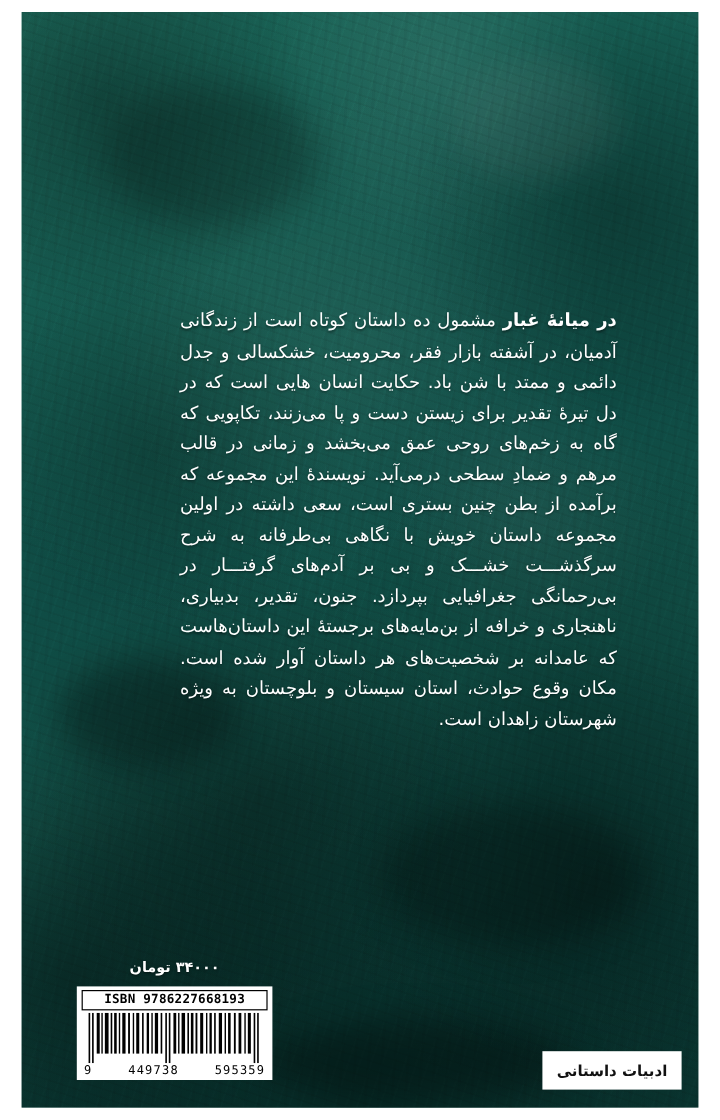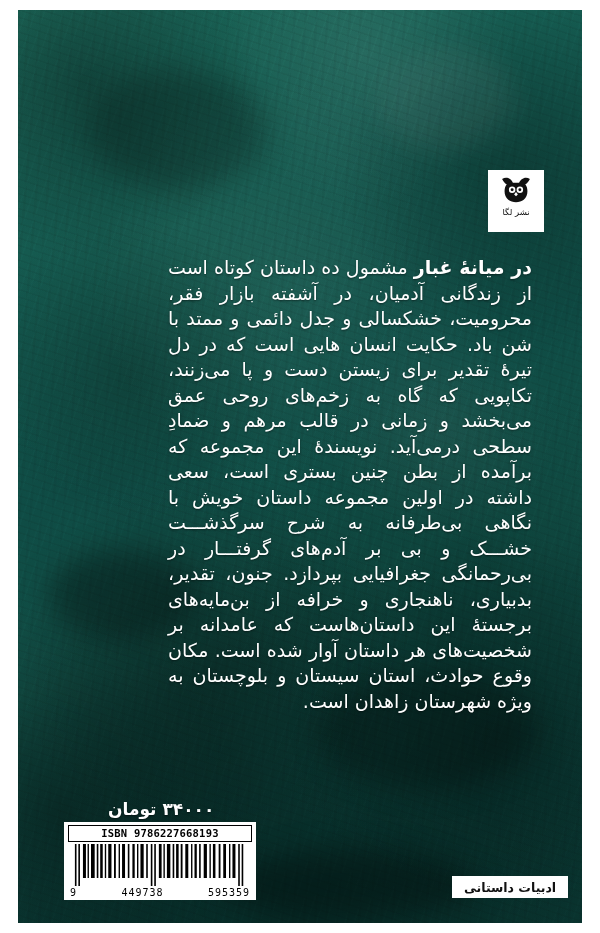--- a/index.html
+++ b/index.html
@@ -97,60 +97,60 @@
     color: #111;
     margin-top: 3px;
     letter-spacing: 0.2px;
     white-space: nowrap;
   }
 
   
   .blurb {
     position: absolute;
     top: 245px;
-    left: 150px;
+    left: 132px;
     width: 364px;
     z-index: 5;
     color: #ffffff;
     direction: rtl;
     text-align: justify;
     text-align-last: right;
-    font-size: 19px;
+    font-size: 15px;
     line-height: 25.5px;
     letter-spacing: 0.1px;
     text-shadow: 0 1px 2px rgba(0,0,0,0.45);
   }
   .blurb p {
     margin: 0;
   }
   .blurb .title-inline {
     font-weight: bold;
   }
 
   
   .price {
     position: absolute;
     left: 90px;
     top: 789px;
     width: 170px;
     text-align: left;
     color: #ffffff;
-    font-size: 17px;
+    font-size: 12px;
     font-weight: bold;
     direction: rtl;
     z-index: 5;
     text-shadow: 0 1px 2px rgba(0,0,0,0.5);
   }
 
   
   .barcode-block {
     position: absolute;
     left: 46px;
     top: 812px;
-    width: 192px;
+    width: 163px;
     background: #ffffff;
     padding: 3px 4px 2px 4px;
     box-sizing: border-box;
     z-index: 6;
   }
   .isbn-text {
     font-family: "DejaVu Sans Mono", "Liberation Mono", monospace;
     font-size: 10.5px;
     font-weight: bold;
     color: #000;
@@ -176,21 +176,21 @@
     padding: 1px 2px 0 2px;
     letter-spacing: 1px;
   }
 
   
   .genre-tag {
     position: absolute;
     left: 434px;
     top: 866px;
     width: 116px;
-    height: 22px;
+    height: 32px;
     background: #ffffff;
     color: #111;
     font-size: 12.5px;
     font-weight: bold;
     display: flex;
     align-items: center;
     justify-content: center;
     direction: rtl;
     z-index: 6;
   }
@@ -200,32 +200,20 @@
 
 <div class="page">
   <div class="cover">
 
     <div class="smudge" style="left:30px; top:540px; width:150px; height:90px; background:rgba(0,0,0,0.30);"></div>
     <div class="smudge" style="left:300px; top:660px; width:220px; height:120px; background:rgba(0,0,0,0.25);"></div>
     <div class="smudge" style="left:70px; top:60px; width:180px; height:120px; background:rgba(0,0,0,0.22);"></div>
     <div class="smudge" style="left:360px; top:40px; width:140px; height:100px; background:rgba(255,255,255,0.05);"></div>
     <div class="smudge" style="left:200px; top:840px; width:260px; height:70px; background:rgba(0,0,0,0.30);"></div>
 
-    <div class="publisher-logo">
-      <svg class="owl-mark" viewBox="0 0 44 38">
-        <path d="M4 6 C10 2 16 6 18 11 L26 11 C28 6 34 2 40 6 C38 10 36 12 34 13
-                 C38 18 38 28 32 33 C27 37 17 37 12 33 C6 28 6 18 10 13 C8 12 6 10 4 6 Z" fill="#111111"></path>
-        <circle cx="17" cy="20" r="4.2" fill="#ffffff"></circle>
-        <circle cx="27" cy="20" r="4.2" fill="#ffffff"></circle>
-        <circle cx="17" cy="20" r="1.9" fill="#111111"></circle>
-        <circle cx="27" cy="20" r="1.9" fill="#111111"></circle>
-        <path d="M22 23 L19.6 26 L22 28.5 L24.4 26 Z" fill="#ffffff"></path>
-      </svg>
-      <div class="publisher-name">نشر لگا</div>
-    </div>
 
     <div class="blurb">
       <p>
         <span class="title-inline">در میانهٔ غبار</span><span> مشمول ده داستان کوتاه است از زندگانی آدمیان، در آشفته بازار فقر، محرومیت، خشکسالی و جدل دائمی و ممتد با شن باد. حکایت انسان هایی است که در دل تیرهٔ تقدیر برای زیستن دست و پا می‌زنند، تکاپویی که گاه به زخم‌های روحی عمق می‌بخشد و زمانی در قالب مرهم و ضمادِ سطحی درمی‌آید. نویسندهٔ این مجموعه که برآمده از بطن چنین بستری است، سعی داشته در اولین مجموعه داستان خویش با نگاهی بی‌طرفانه به شرح سرگذشـــت خشـــک و بی بر آدم‌های گرفتـــار در بی‌رحمانگی جغرافیایی بپردازد. جنون، تقدیر، بدبیاری، ناهنجاری و خرافه از بن‌مایه‌های برجستهٔ این داستان‌هاست که عامدانه بر شخصیت‌های هر داستان آوار شده است. مکان وقوع حوادث، استان سیستان و بلوچستان به ویژه شهرستان زاهدان است.</span>
       </p>
     </div>
 
     <div class="price">۳۴۰۰۰ تومان</div>
 
     <div class="barcode-block">

